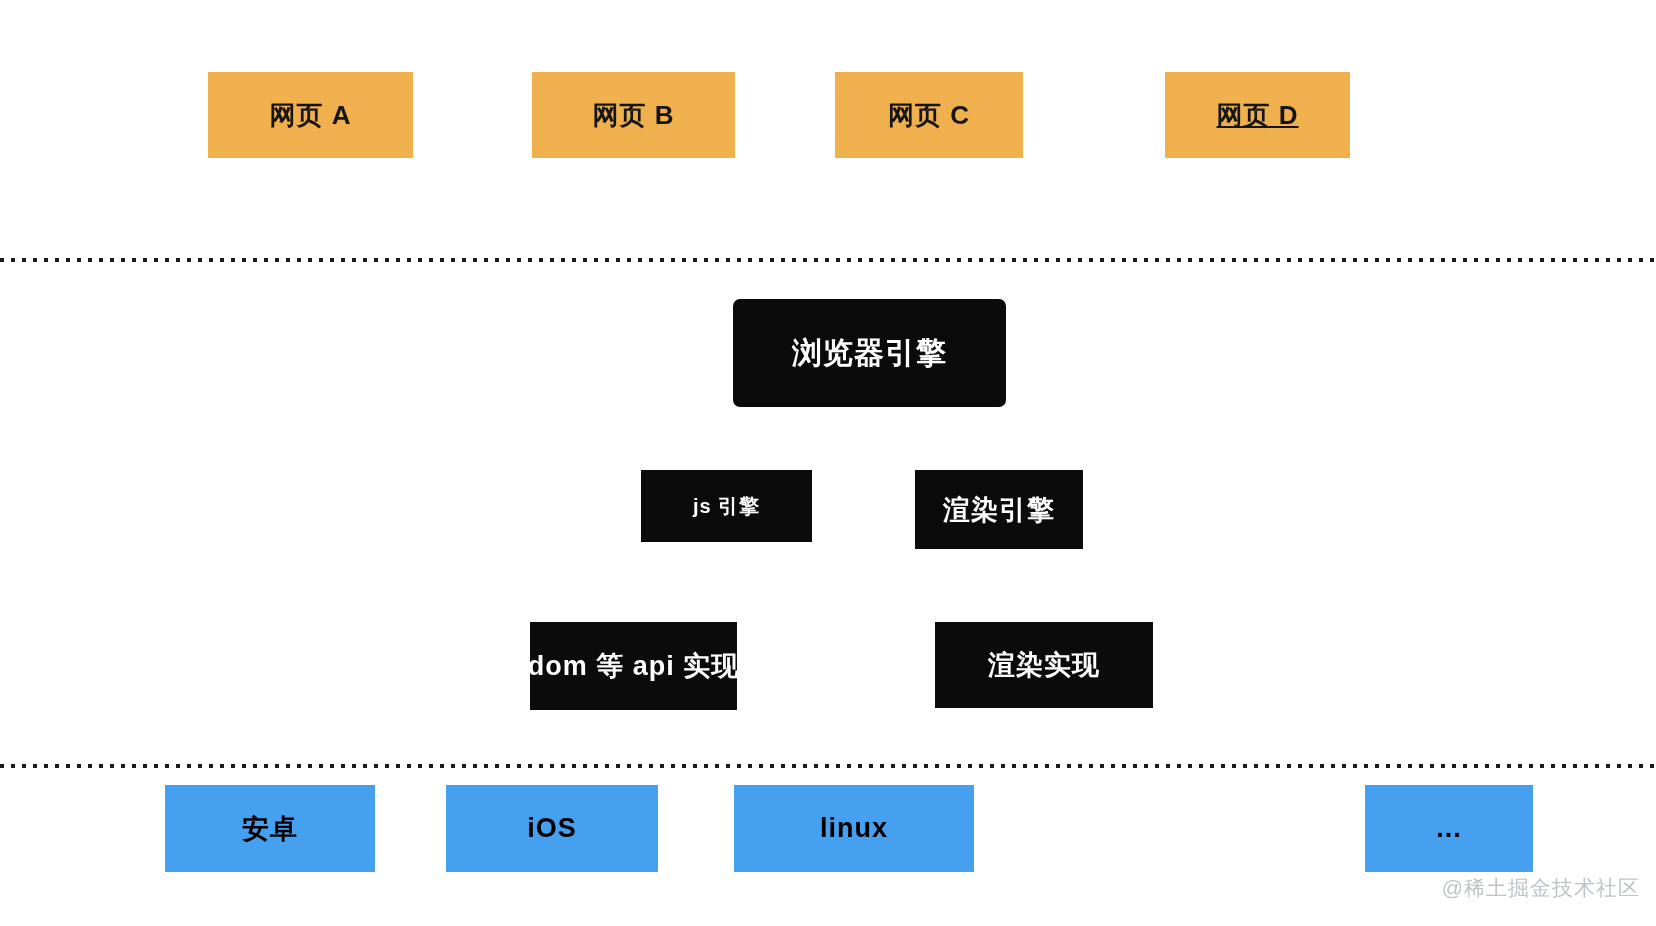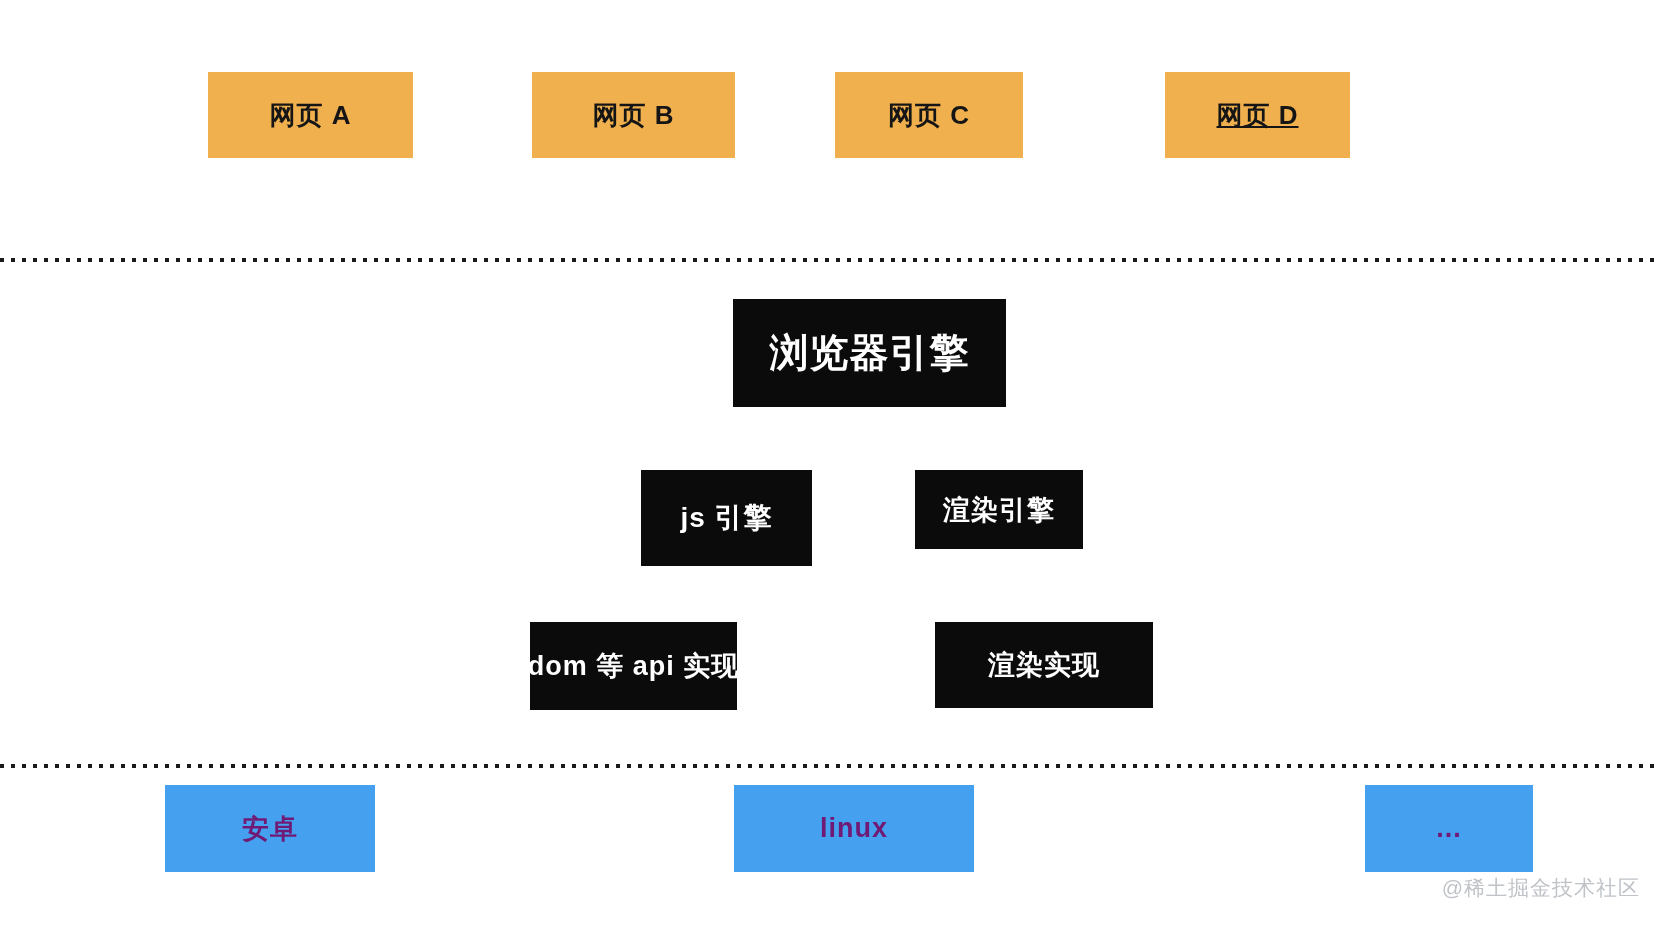--- a/index.html
+++ b/index.html
@@ -30,21 +30,21 @@
     font-size: 26px;
     height: 86px;
     top: 72px;
   }
   .engine-box {
     background: #0B0B0B;
     color: #ffffff;
   }
   .os-box {
     background: #45A0EF;
-    color: #701a75;
+    color: #000000;
     font-size: 27px;
     height: 87px;
     top: 785px;
   }
   .divider {
     position: absolute;
     left: 0;
     width: 1656px;
     height: 4px;
     background-image: repeating-linear-gradient(to right, #1A1A1A 0 4px, transparent 4px 11px);
@@ -60,22 +60,22 @@
   }
   
   #wp-a { left: 208px;  width: 205px; }
   #wp-b { left: 532px;  width: 203px; }
   #wp-c { left: 835px;  width: 188px; }
   #wp-d { left: 1165px; width: 185px; text-decoration: underline; }
 
   #divider-top    { top: 258px; }
   #divider-bottom { top: 764px; }
 
-  #browser-engine { left: 733px; top: 299px; width: 273px; height: 108px; font-size: 39px; }
-  #js-engine      { left: 641px; top: 470px; width: 171px; height: 96px;  font-size: 28px; }
+  #browser-engine { left: 733px; top: 299px; width: 273px; height: 108px; font-size: 30px; border-radius: 7px; }
+  #js-engine      { left: 641px; top: 470px; width: 171px; height: 72px;  font-size: 20px; }
   #render-engine  { left: 915px; top: 470px; width: 168px; height: 79px;  font-size: 27px; }
   #dom-impl       { left: 530px; top: 622px; width: 207px; height: 88px;  font-size: 27px; }
   #render-impl    { left: 935px; top: 622px; width: 218px; height: 86px;  font-size: 27px; justify-content: center; }
 
   #os-android { left: 165px;  width: 210px; }
   #os-ios     { left: 446px;  width: 212px; }
   #os-linux   { left: 734px;  width: 240px; }
   #os-windows { left: 1069px; width: 212px; }
   #os-more    { left: 1365px; width: 168px; }
 </style>
@@ -115,20 +115,23 @@
   </div>
   <div class="box engine-box" id="render-impl">
     <span>渲染实现</span>
   </div>
 
   <div class="divider" id="divider-bottom"></div>
 
   <div class="box os-box" id="os-android">
     <span>安卓</span>
   </div>
+  <div class="box os-box" id="os-ios">
+    <span>iOS</span>
+  </div>
   <div class="box os-box" id="os-linux">
     <span>linux</span>
   </div>
   <div class="box os-box" id="os-more">
     <span>...</span>
   </div>
 
   <div class="watermark">@稀土掘金技术社区</div>
 
 </div>

